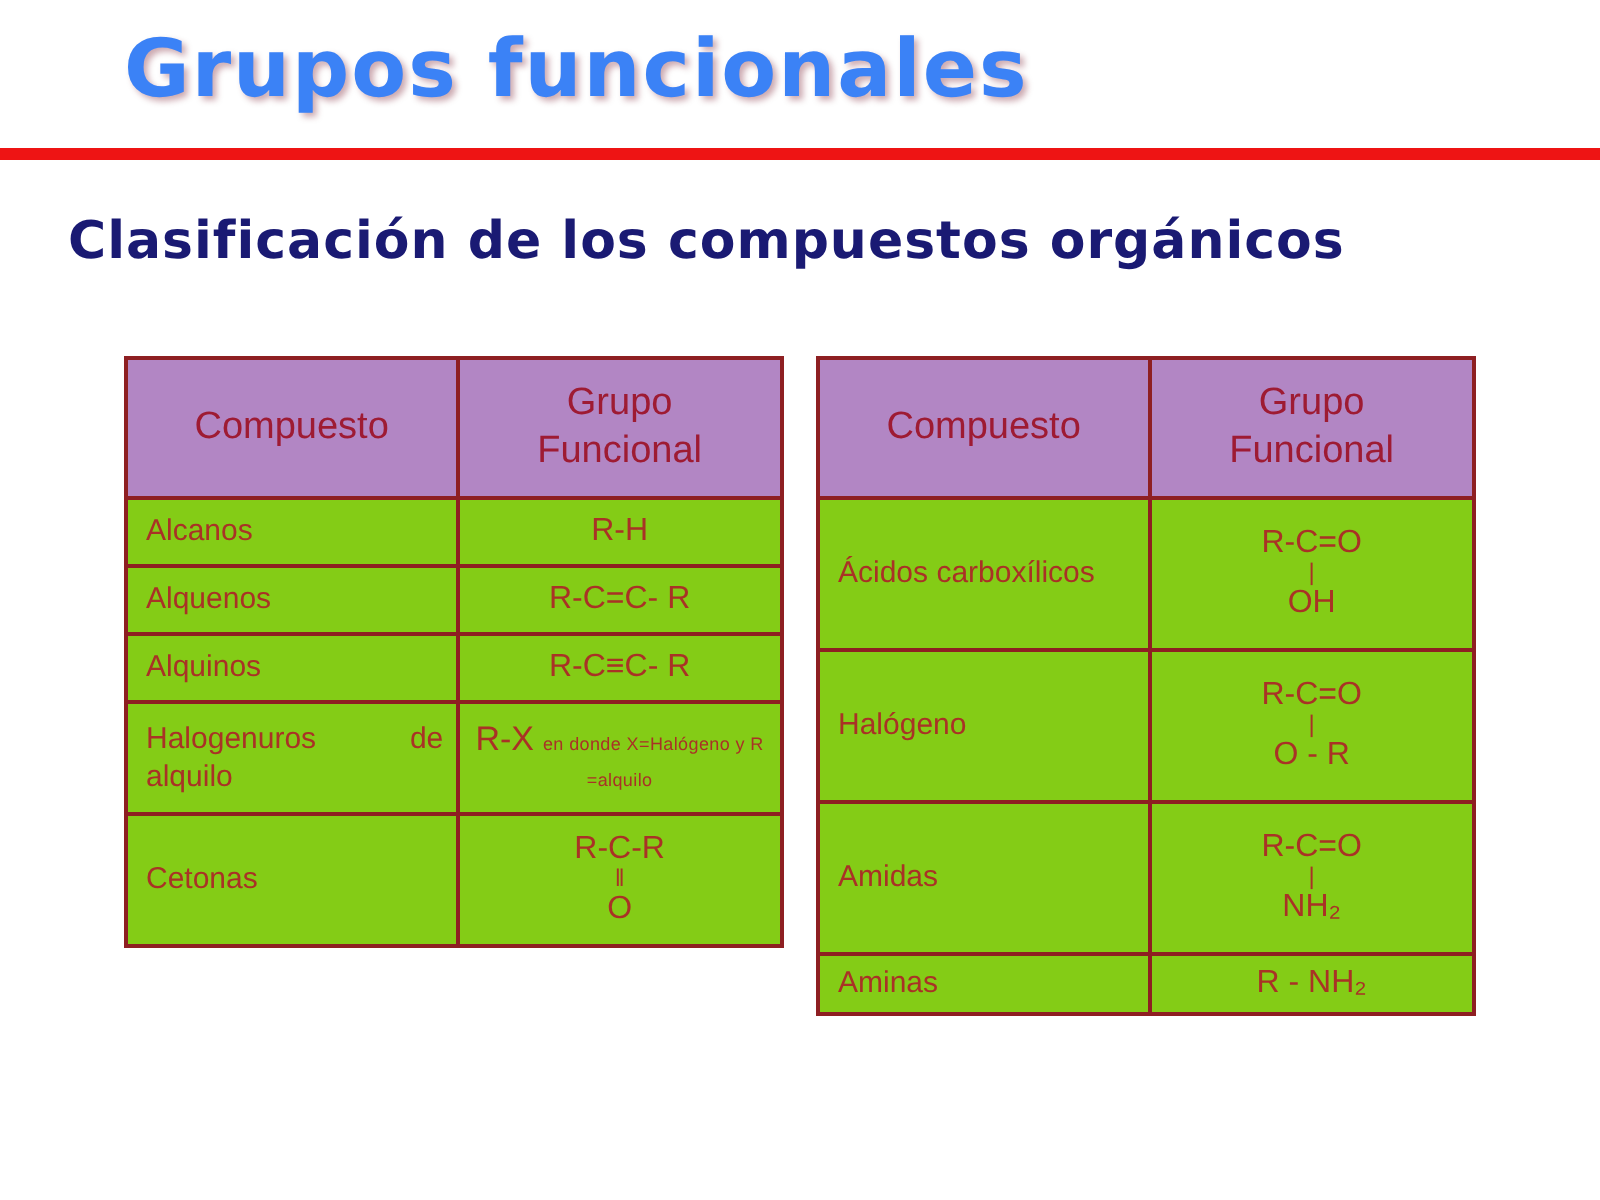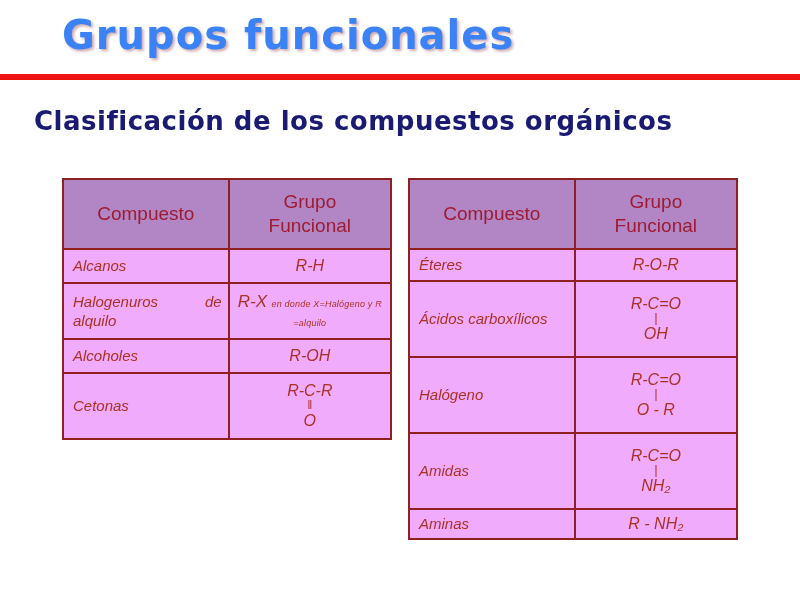--- a/index.html
+++ b/index.html
@@ -39,21 +39,21 @@
   .grupos th, .grupos td { border:2px solid #8E1F22; overflow:hidden; }
 
   .grupos th {
     background:#B286C4; color:#9E1B33;
     font-size:19px; font-weight:normal;
     text-align:center; vertical-align:middle;
     line-height:1.25;
   }
   th.ghead { white-space:pre-line;margin-left:16px; }
 
-  .grupos td { background:#f0abfc;font-style:italic; }
+  .grupos td { background:#84cc16; }
 
   td.compound {
     font-size:15px; text-align:left; vertical-align:middle;
     padding:3px 6px 3px 9px; line-height:1.3;
   }
   td.formula {
     font-size:16px; text-align:center; vertical-align:middle;
     padding:2px 4px; line-height:1.15;
   }
   .f-line { line-height:1.15;text-align:center; }
@@ -88,38 +88,44 @@
     <th>Compuesto</th>
     <th class="ghead">Grupo
 Funcional</th>
   </tr>
   <tr class="r34">
     <td class="compound">Alcanos</td>
     <td class="formula">
           <div class="f-line">R-H</div>
         </td>
   </tr>
+  <tr class="r34">
+    <td class="compound">Alquenos</td>
+    <td class="formula">
+          <div class="f-line">R-C=C- R</div>
+        </td>
+  </tr>
+  <tr class="r34">
+    <td class="compound">Alquinos</td>
+    <td class="formula">
+          <div class="f-line">R-C≡C- R</div>
+        </td>
+  </tr>
   <tr class="r56">
     <td class="compound">
       <div class="just-line">
             <span>Halogenuros</span>
             <span>de</span>
           </div>
       <div>alquilo</div>
     </td>
     <td class="formula">
       <span class="f-main">R-X</span>
       <span class="f-note">en donde X=Halógeno y R =alquilo</span>
     </td>
-  </tr>
-  <tr class="r34">
-    <td class="compound">Alcoholes</td>
-    <td class="formula">
-          <div class="f-line">R-OH</div>
-        </td>
   </tr>
   <tr class="r66">
     <td class="compound">Cetonas</td>
     <td class="formula">
       <div class="f-line">R-C-R</div>
       <div class="f-line bond">‖</div>
       <div class="f-line">O</div>
     </td>
   </tr>
 </tbody>
@@ -128,26 +134,20 @@
 <table class="grupos" id="right-table">
   <colgroup>
       <col style="width:50.5%">
       <col>
     </colgroup>
   <tbody>
       <tr class="hrow">
     <th>Compuesto</th>
     <th class="ghead">Grupo
 Funcional</th>
-  </tr>
-  <tr class="r32">
-    <td class="compound">Éteres</td>
-    <td class="formula">
-          <div class="f-line">R-O-R</div>
-        </td>
   </tr>
   <tr class="r76">
     <td class="compound">Ácidos carboxílicos</td>
     <td class="formula">
       <div class="f-line">R-C=O</div>
       <div class="f-line bond">|</div>
       <div class="f-line">OH</div>
     </td>
   </tr>
   <tr class="r76">

